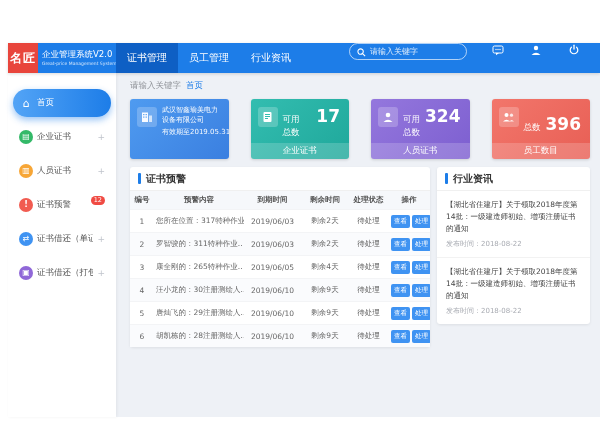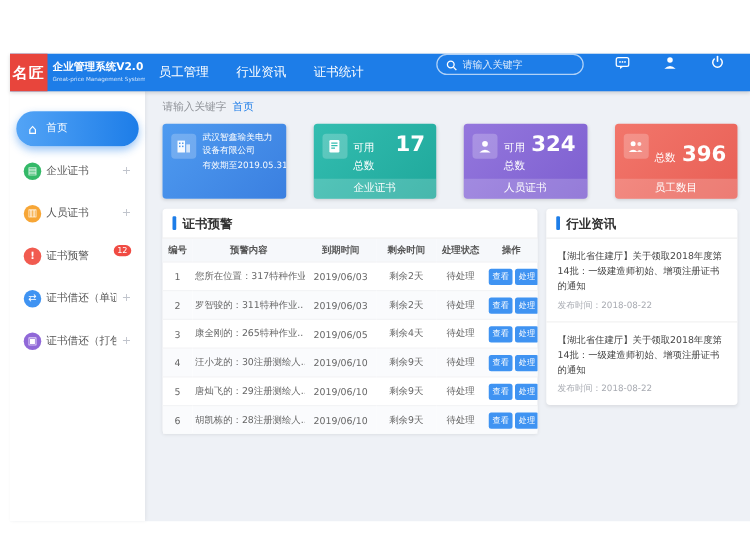--- a/index.html
+++ b/index.html
@@ -6,21 +6,21 @@
   html,body { width:600px; height:429px; }
   body { font-family:"DejaVu Sans","Liberation Sans",sans-serif; background:#fff; position:relative; overflow:hidden; }
 
   .app { position:absolute; left:8px; top:43px; width:592px; height:374px; background:#eef1f6; }
 
   
   .topbar { position:absolute; top:0; left:0; right:0; height:30px; background:#1d7de8; display:flex; align-items:stretch; z-index:3; box-shadow:0 1px 3px rgba(0,0,0,.15); }
   .logo-area { width:108px; flex:none; display:flex; align-items:center; }
   .logo-mark { width:30px; height:30px; background:#e8453c; color:#fff; font-size:12px; font-weight:700; display:flex; align-items:center; justify-content:center; letter-spacing:1px; flex:none; }
   .logo-text { margin-left:4px; color:#fff; line-height:1.25; overflow:hidden; }
-  .logo-title { font-size:8.5px; font-weight:700; white-space:nowrap; }
+  .logo-title { font-size:8.5px; font-weight:400; white-space:nowrap; }
   .logo-sub { font-size:6px; opacity:.8; white-space:nowrap; transform:scale(.75); transform-origin:left center; }
   .topnav { display:flex; flex:none; }
   .nav-item { padding:0 11px; display:flex; align-items:center; color:#fff; font-size:10px; cursor:pointer; white-space:nowrap; }
   .nav-item.active { background:#0e5fc4; }
   .top-right { margin-left:auto; display:flex; align-items:flex-start; gap:24px; padding-right:19px; }
   .search { width:118px; height:17px; border:1px solid rgba(255,255,255,.65); border-radius:9px; display:flex; align-items:center; padding:0 7px; gap:4px; }
   .search input { flex:1; min-width:0; background:transparent; border:0; outline:0; color:#fff; font-size:8px; }
   .search input::placeholder { color:rgba(255,255,255,.85); }
   .hicon { width:14px; height:14px; display:flex; align-items:center; justify-content:center; cursor:pointer; }
 
@@ -88,23 +88,23 @@
 
   <header class="topbar">
     <div class="logo-area">
       <div class="logo-mark">名匠</div>
       <div class="logo-text">
         <div class="logo-title">企业管理系统V2.0</div>
         <div class="logo-sub">Great-price Management System v2.0</div>
       </div>
     </div>
     <nav class="topnav">
+      <div class="nav-item active">证书管理</div>
       <div class="nav-item">员工管理</div>
       <div class="nav-item">行业资讯</div>
-      <div class="nav-item">证书统计</div>
     </nav>
     <div class="top-right">
       <div class="search">
         <span class="s-icon">
           <svg width="9" height="9" viewBox="0 0 10 10">
               <circle cx="4" cy="4" r="3" fill="none" stroke="#fff" stroke-width="1.2"></circle>
               <line x1="6.5" y1="6.5" x2="9" y2="9" stroke="#fff" stroke-width="1.2"></line>
             </svg>
         </span>
         <input placeholder="请输入关键字" style="">

